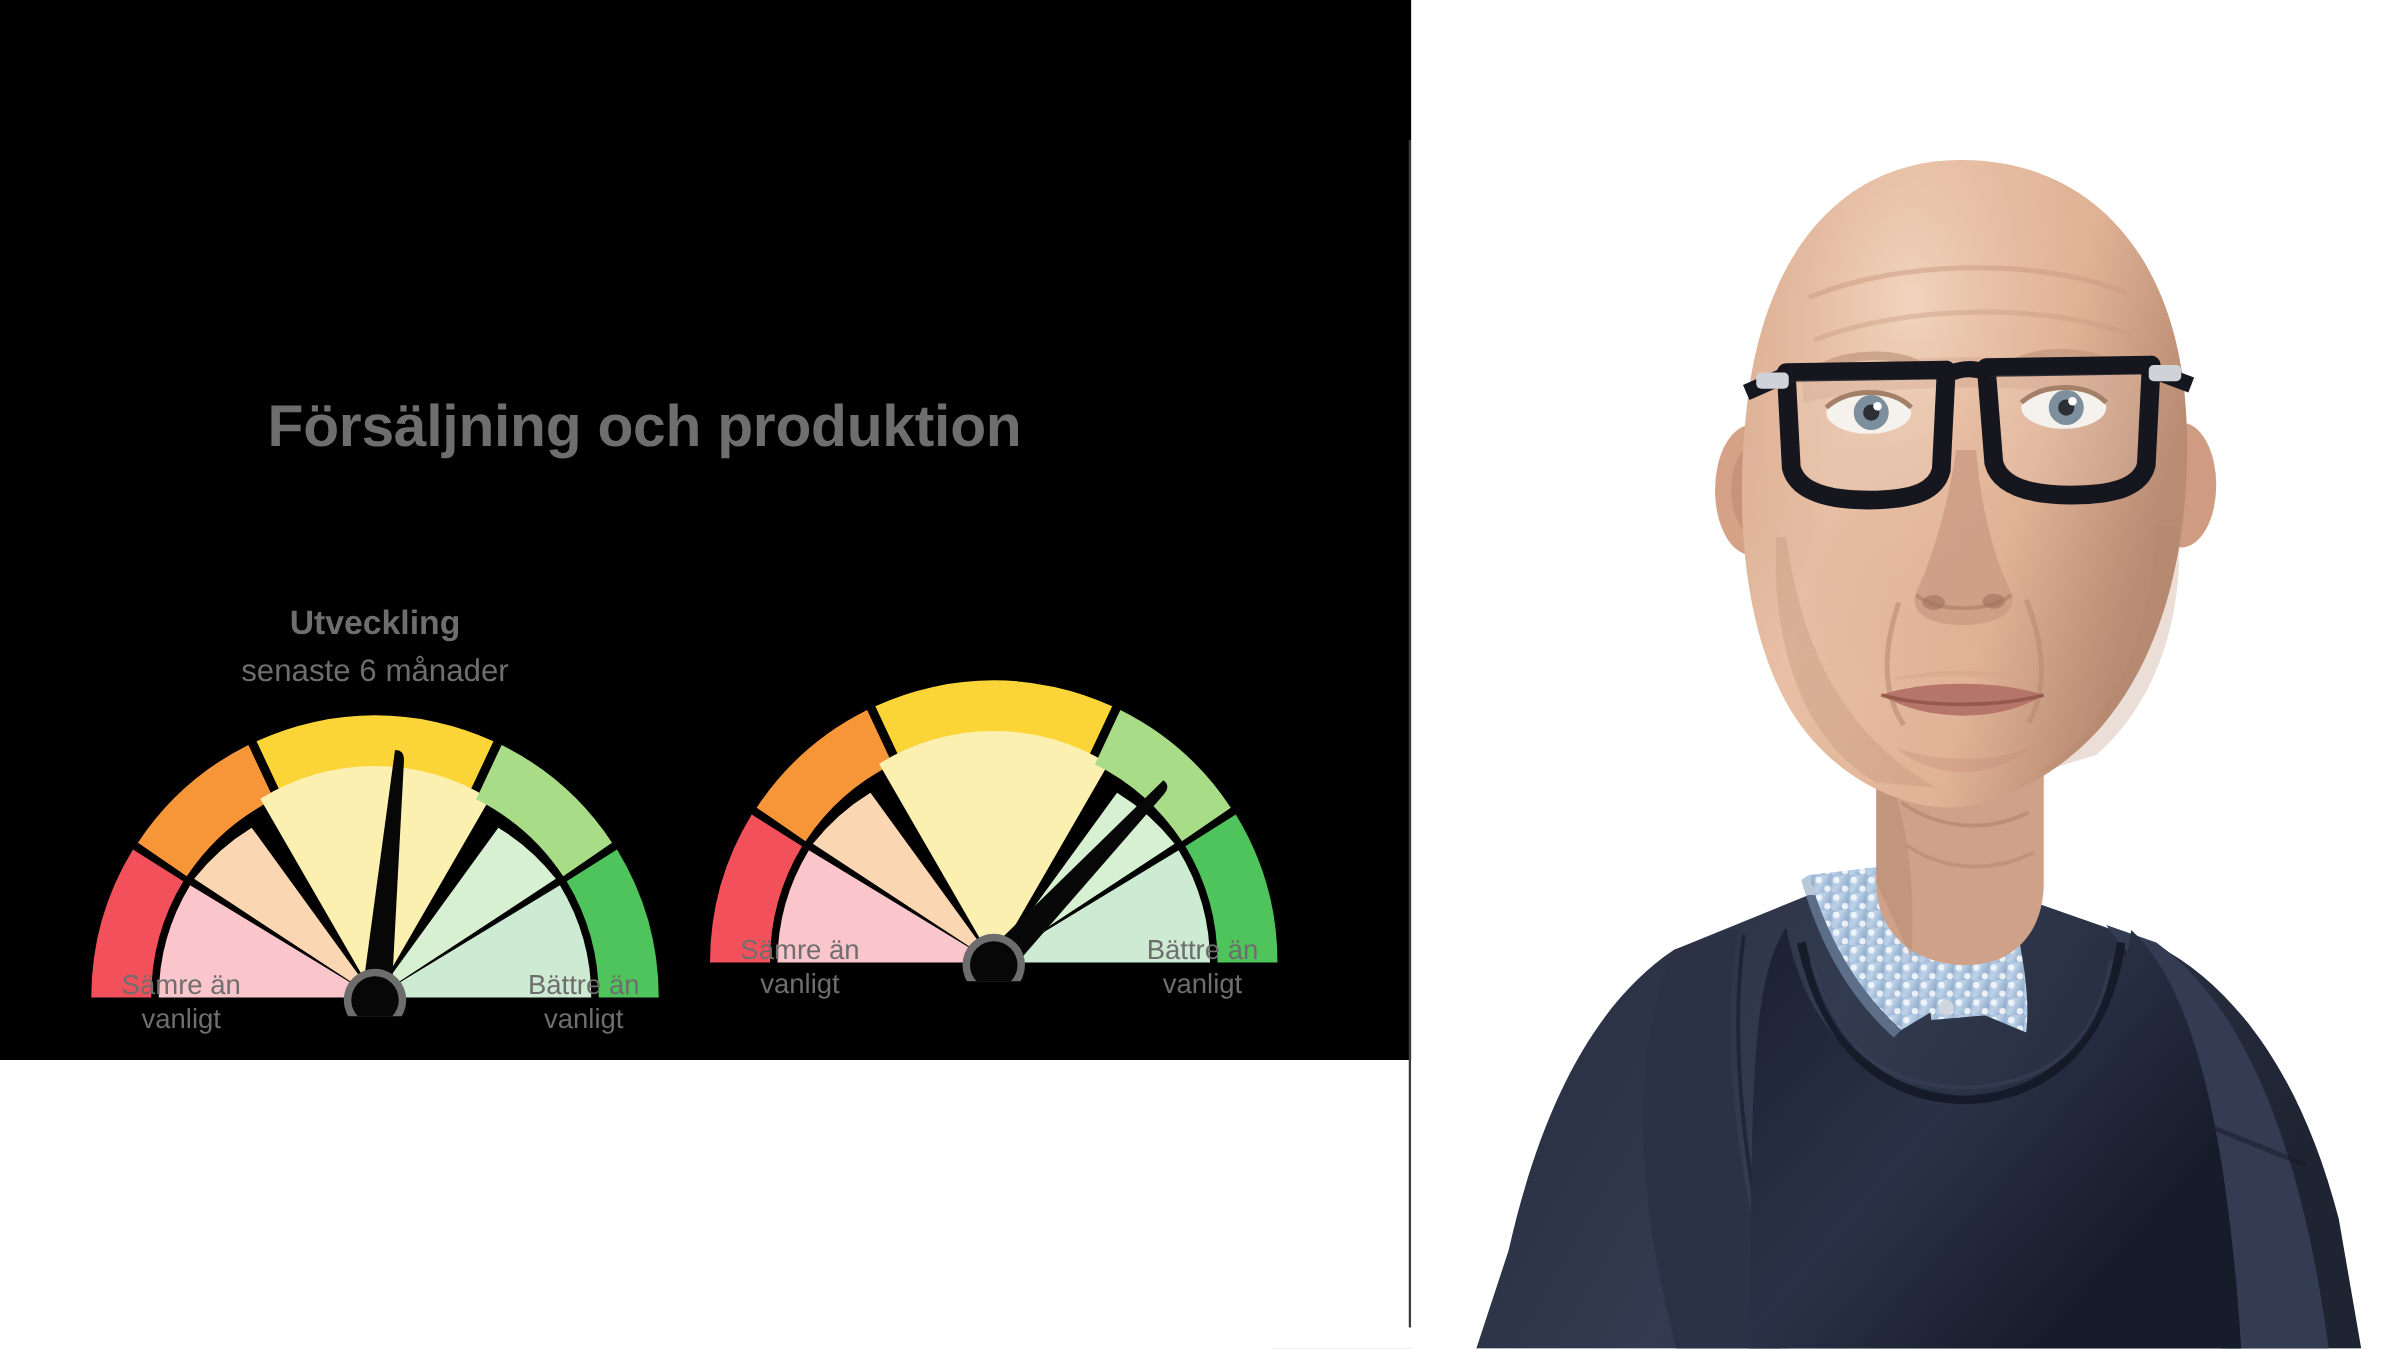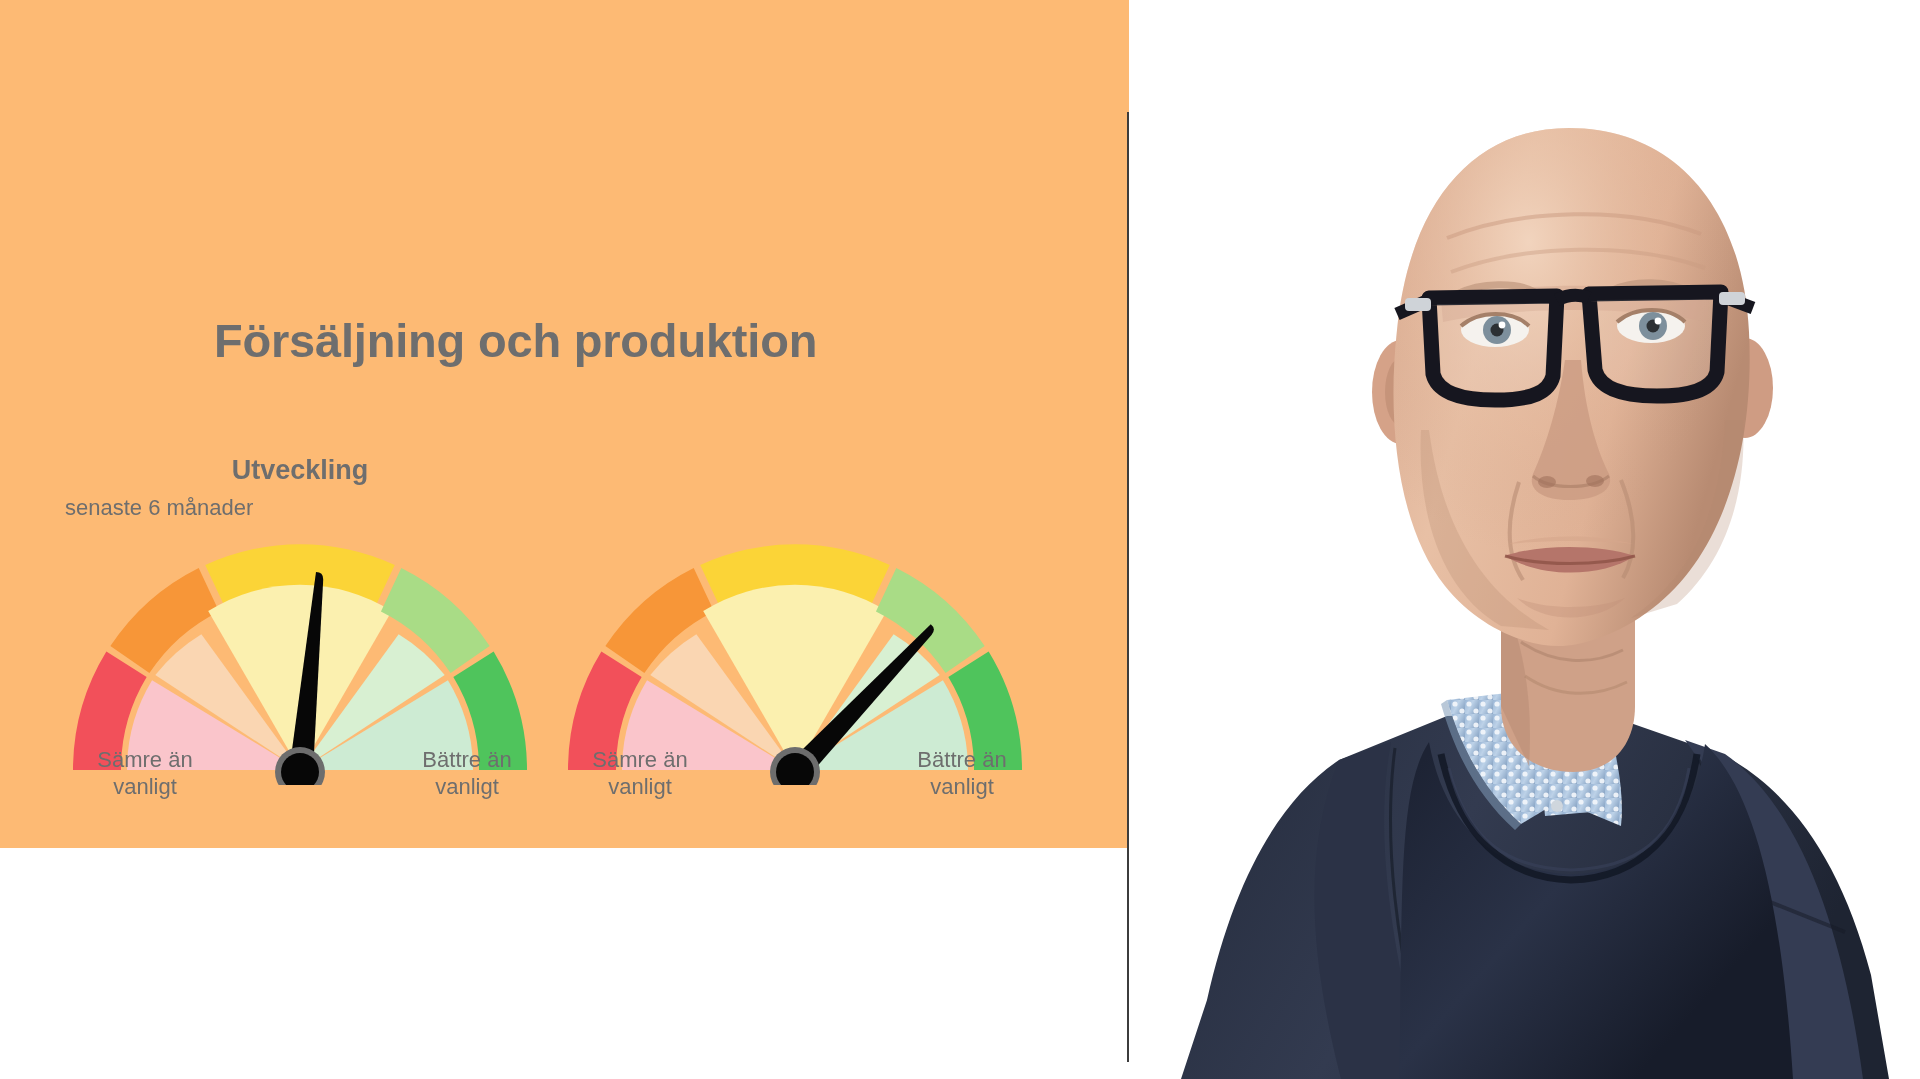--- a/index.html
+++ b/index.html
@@ -14,21 +14,21 @@
     overflow: hidden;
     font-family: "Liberation Sans", "DejaVu Sans", sans-serif;
     position: relative;
   }
 
   #stage {
     position: absolute;
     left: 0; top: 0;
     width: 1920px;
     height: 848px;
-    background: #fdba74;
+    background: #000000;
   }
 
   
   #left-panel {
     position: absolute;
     left: 0; top: 0;
     width: 1127px;
     height: 1079px;
   }
 
@@ -42,40 +42,41 @@
     letter-spacing: -0.2px;
     white-space: nowrap;
   }
 
   .gauge-block {
     position: absolute;
     top: 455px;
     width: 470px;
     height: 400px;
   }
-  #gauge-block-1 { left: 65px; }
+  #gauge-block-1 { left: 65px; margin-top: 28px; }
   #gauge-block-2 { left: 560px; }
 
   .gauge-heading {
     position: absolute;
     top: 0;
     left: 0;
     width: 470px;
     text-align: center;
     font-size: 27px;
     font-weight: bold;
     color: #6e6e6e;
     white-space: nowrap;
   }
   .gauge-subheading {
     position: absolute;
     top: 40px;
     left: 0;
     width: 470px;
-    font-size: 22px;
+    text-align: center;
+    font-size: 25px;
     font-weight: normal;
     color: #6e6e6e;
     white-space: nowrap;
   }
 
   .gauge-svg-wrap {
     position: absolute;
     top: 80px;
     left: 0;
     width: 470px;

